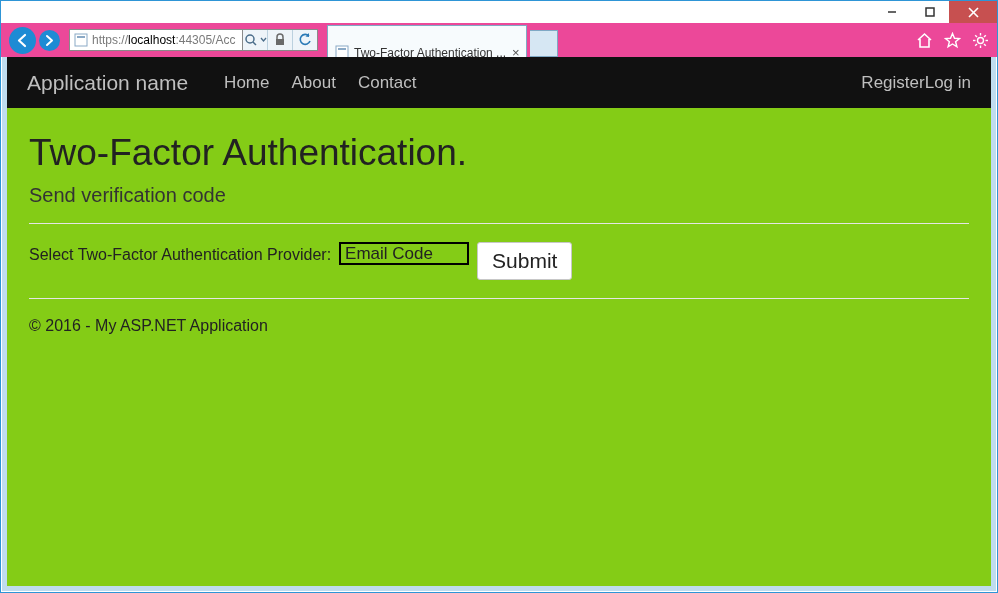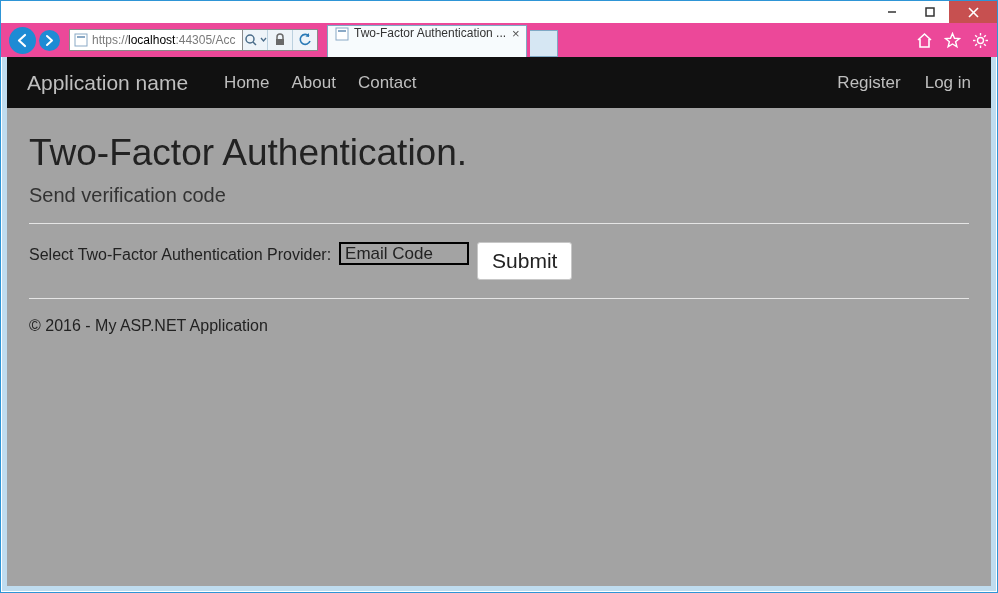--- a/index.html
+++ b/index.html
@@ -36,37 +36,37 @@
   .url-host { color:#000; }
   .url-rest { color:#7a7a7a; }
   .search-seg {
     height:22px; background:#eef4f9; border:1px solid #8a8a8a; border-left:none;
     display:flex; align-items:center; box-sizing:border-box;
   }
   .seg-cell { width:24px; height:100%; display:flex; align-items:center; justify-content:center; border-left:1px solid #bcd1df; }
   .seg-cell:first-child { border-left:none; }
   .tab {
     height:36px; margin-left:6px; background:#f7fbfd; border:1px solid #7fa8c4;
-    display:flex; align-items:flex-start; padding:0 6px; font-size:12px; color:#333;
+    display:flex; align-items:flex-end; padding:0 6px; font-size:12px; color:#333;
     box-sizing:border-box; gap:4px; position:relative; top:3px;
   }
   .tab .favicon { width:16px; height:16px; display:flex; align-items:center; justify-content:center; }
   .tab .tab-close { color:#555; font-size:13px; margin-left:2px; cursor:pointer; }
   .newtab { width:28px; height:27px; border:1px solid #7fa8c4; border-left:none; background:#d6e7f3; box-sizing:border-box; position:relative; top:3px; }
   .chrome-right { margin-left:auto; display:flex; gap:10px; align-items:center; color:#fff; }
   .chrome-icon { width:18px; height:18px; display:flex; align-items:center; justify-content:center; cursor:pointer; }
   
-  .viewport { position:absolute; left:1px; right:1px; top:56px; bottom:1px; border:5px solid #bfdcef; border-top:none; background:#a3a3a3; }
+  .viewport { position:absolute; left:1px; right:1px; top:56px; bottom:1px; border:5px solid #bfdcef; border-top:none; background:#84cc16; }
   .navbar {
     background:#111; height:51px; display:flex; align-items:center;
     padding:0 20px; gap:22px;
   }
   .brand { color:#bfbfbf; font-size:21px; margin-right:14px; cursor:pointer; }
   .navlink { color:#bfbfbf; font-size:17px; cursor:pointer; }
-  .nav-right { margin-left:auto; display:flex; gap:24px; }
+  .nav-right { margin-left:auto; display:flex; }
   .content { padding:18px 22px 0 22px; color:#222; }
   h1.page-title { font-size:37px; font-weight:400; margin:6px 0 10px 0; color:#222; }
   h2.subtitle { font-size:20px; font-weight:400; margin:0 0 16px 0; color:#333; }
   hr.sep { border:none; border-top:1px solid #e5e5e5; margin:14px 0 18px 0; }
   .form-row { display:flex; align-items:flex-start; gap:8px; font-size:16px; margin-bottom:18px; }
   .form-label { padding-top:4px; }
   .listbox {
     border:2px solid #000; width:130px; box-sizing:border-box; padding:0;
   }
   .listbox .opt { font-size:17px; padding:0 4px; line-height:19px; cursor:pointer; }

